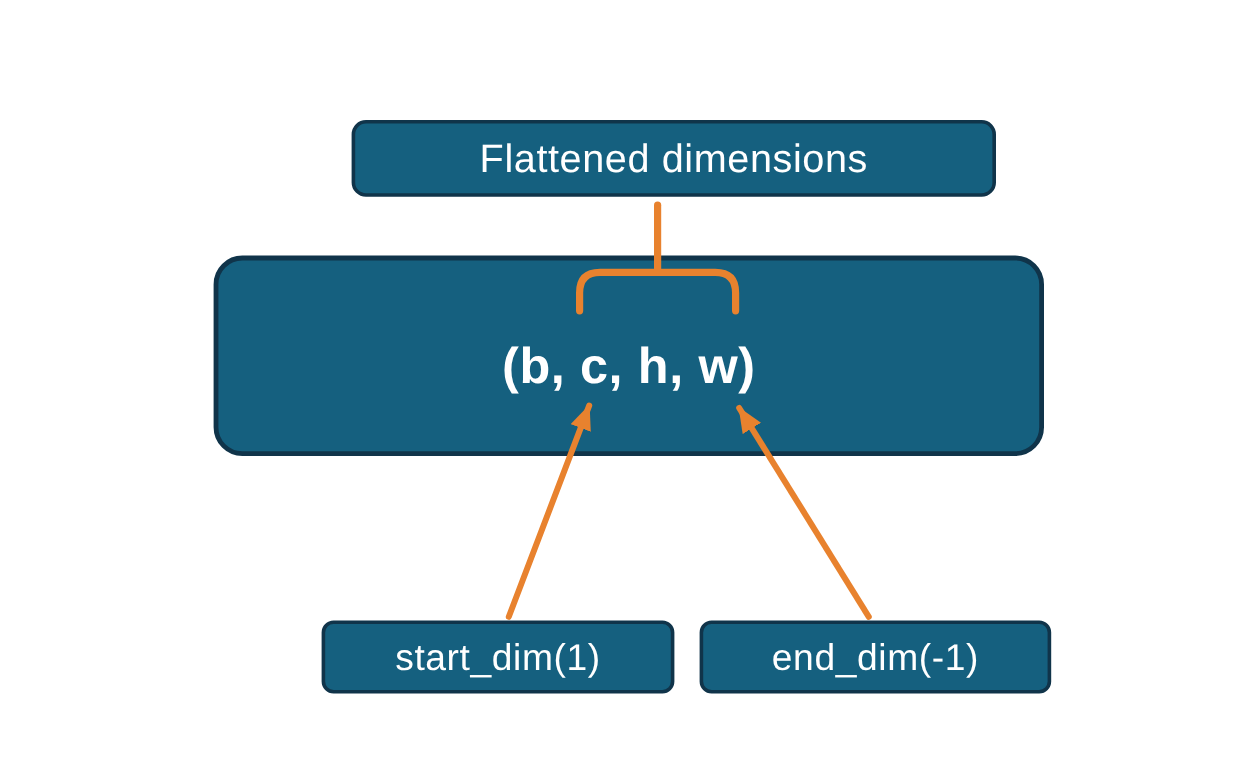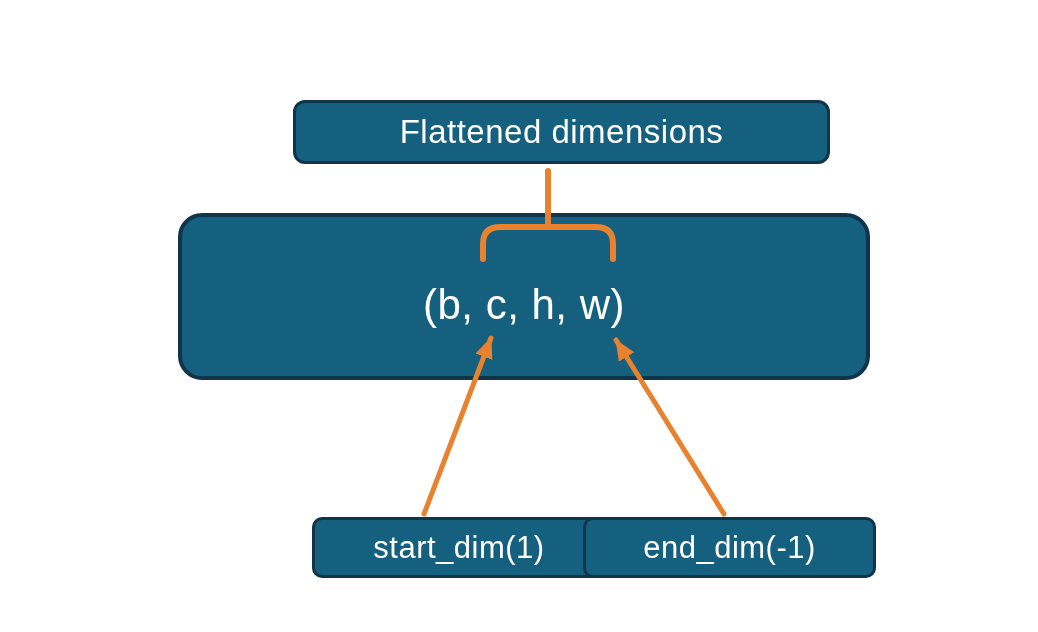--- a/index.html
+++ b/index.html
@@ -41,29 +41,29 @@
     top: 213px;
     width: 692px;
     height: 167px;
     border-radius: 24px;
     border-width: 4px;
     font-size: 42px;
   }
   .main-box .label {
     position: relative;
     top: 8px; 
+    font-weight: bold;
   }
   .start-box {
     left: 268px;
     top: 517px;
     width: 294px;
     height: 61px;
     border-radius: 10px;
     font-size: 31px;
-    margin-left: 44px;
   }
   .end-box {
     left: 583px;
     top: 517px;
     width: 293px;
     height: 61px;
     border-radius: 10px;
     font-size: 31px;
     text-align: right;
   }

